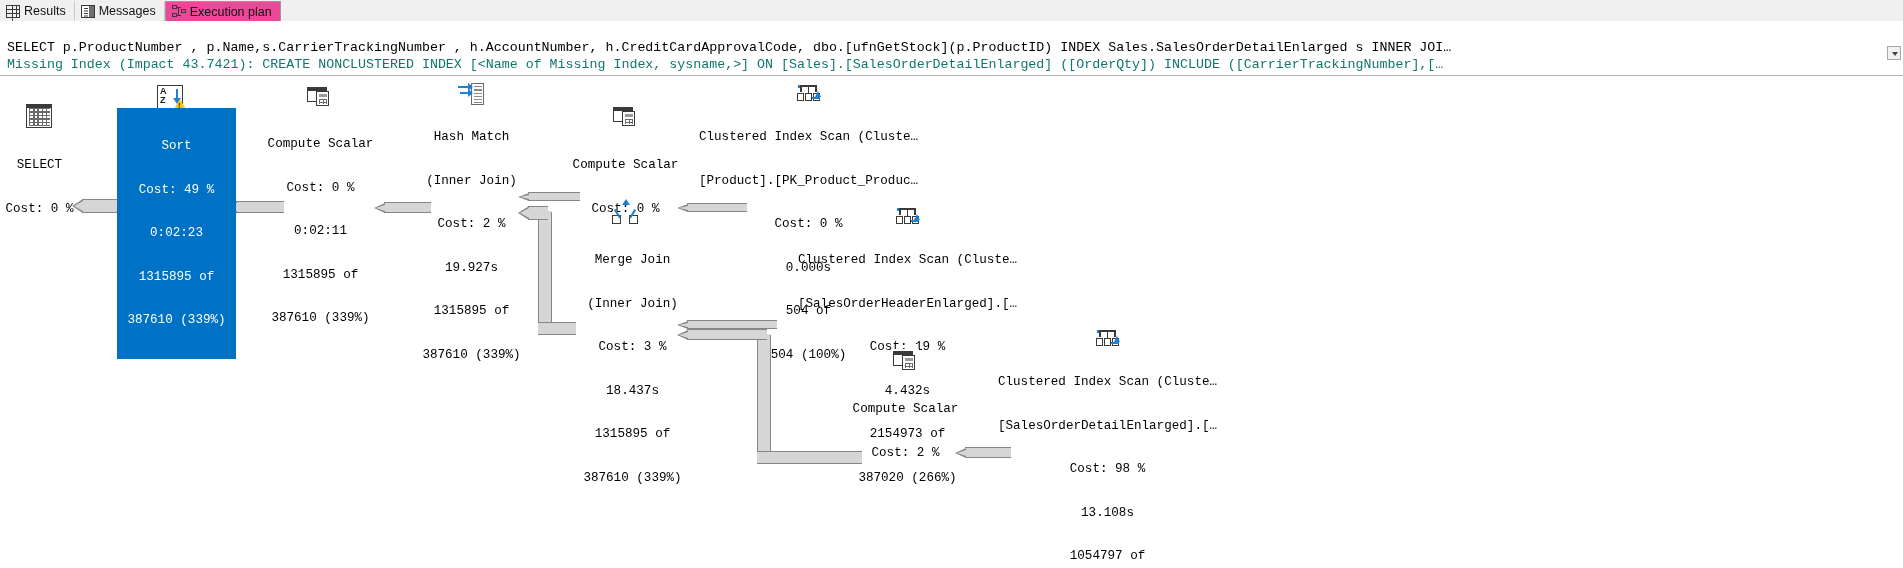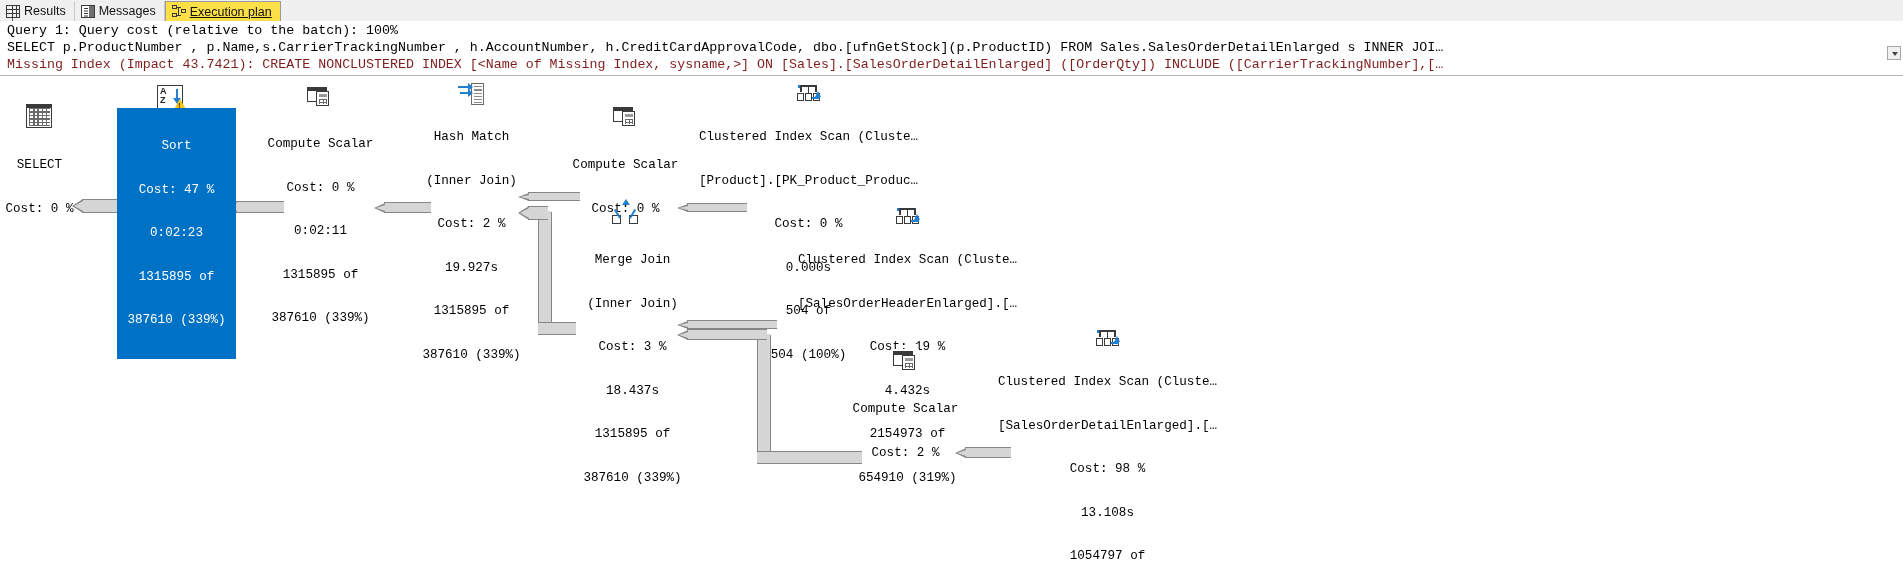--- a/index.html
+++ b/index.html
@@ -26,26 +26,25 @@
     padding:0 8px 0 6px;
     font-family:"Liberation Sans","DejaVu Sans",sans-serif;
     font-size:12.5px;
     color:#111;
     background:#f0f0f0;
     border-right:1px solid #c9c9c9;
     box-sizing:border-box;
     white-space:nowrap;
   }
   .tab.active{
-    background:#fde047;
+    background:#ec4899;
     border:1px solid #9a9a9a;
     border-bottom:1px solid #ffffff;
     margin-bottom:-1px;
     height:21px;
-    text-decoration:underline;
   }
   .tab-ico{display:inline-block;width:14px;height:13px;position:relative;flex:none;}
 
   
   .ico-grid{border:1.3px solid #3a3a3a;box-sizing:border-box;}
   .ico-grid::before{content:"";position:absolute;left:0;top:3.5px;width:100%;height:1.2px;background:#3a3a3a;}
   .ico-grid::after{content:"";position:absolute;left:4.5px;top:0;width:1.2px;height:100%;background:#3a3a3a;
      box-shadow:4px 0 0 0 #3a3a3a, 0 5px 0 -0.1px #3a3a3a;}
   .ico-grid i{position:absolute;left:0;top:7.5px;width:100%;height:1.2px;background:#3a3a3a;}
 
@@ -68,21 +67,21 @@
   
   .hdr{
     position:absolute;left:0;top:21px;width:1903px;height:55px;
     background:#ffffff;
     border-bottom:1px solid #b6b6b6;
     box-sizing:border-box;
   }
   .hline{position:absolute;left:7px;white-space:pre;font-size:13.3px;letter-spacing:0px;}
   .hl1{top:2px;color:#000;}
   .hl2{top:19px;color:#000;}
-  .hl3{top:36px;color:#7f1d1d;}
+  .hl3{top:36px;color:#0f766e;}
 
   
   .hdr-scroll{
     position:absolute;right:2px;top:25px;width:14px;height:14px;
     background:#f0f0f0;border:1px solid #a8a8a8;box-sizing:border-box;
   }
   .hdr-scroll::after{
     content:"";position:absolute;left:3.5px;top:5px;
     border-left:3px solid transparent;border-right:3px solid transparent;
     border-top:4px solid #444;
@@ -223,22 +222,21 @@
       <span class="l1"></span>
         <span class="l2"></span>
         <span class="l3"></span>
     </span>
     <span>Execution plan</span>
   </div>
 
 </div>
 
 <div class="hdr">
-  <div class="hline hl1">Query 1: Query cost (relative to the batch): 100%</div>
-  <div class="hline hl2">SELECT p.ProductNumber , p.Name,s.CarrierTrackingNumber , h.AccountNumber, h.CreditCardApprovalCode, dbo.[ufnGetStock](p.ProductID) FROM Sales.SalesOrderDetailEnlarged s INNER JOI…</div>
+  <div class="hline hl2">SELECT p.ProductNumber , p.Name,s.CarrierTrackingNumber , h.AccountNumber, h.CreditCardApprovalCode, dbo.[ufnGetStock](p.ProductID) INDEX Sales.SalesOrderDetailEnlarged s INNER JOI…</div>
   <div class="hline hl3">Missing Index (Impact 43.7421): CREATE NONCLUSTERED INDEX [&lt;Name of Missing Index, sysname,&gt;] ON [Sales].[SalesOrderDetailEnlarged] ([OrderQty]) INCLUDE ([CarrierTrackingNumber],[…</div>
   <div class="hdr-scroll"></div>
 </div>
 
 <div class="canvas">
 
   <div class="arrow" style="left:72px;top:122px;width:110px;height:14px;">
     <div class="shaft" style="width:100px;"></div>
     <div class="ahead" style="--half:7px;"></div>
   </div>
@@ -299,21 +297,21 @@
     <span class="lbl">Cost: 0 %</span>
   </div>
 
   <div class="nodeicon ic-sort" style="left:157px;top:8px;width:26px;height:24px;">
     <span class="az">A<br>Z</span>
       <span class="arw"></span>
     <span class="warn"></span>
   </div>
   <div class="node sel" style="left:117px;top:31px;width:107px;font-family:Liberation Mono, monospace;">
     <span class="lbl">Sort</span>
-    <span class="lbl">Cost: 47 %</span>
+    <span class="lbl">Cost: 49 %</span>
     <span class="lbl">0:02:23</span>
     <span class="lbl">1315895 of</span>
     <span class="lbl">387610 (339%)</span>
   </div>
 
   <div class="nodeicon ic-cs" style="left:307px;top:8px;width:26px;height:24px;">
     <span class="outer"></span>
       <span class="calc"></span>
   </div>
   <div class="node" style="left:252px;top:31px;width:137px;">
@@ -393,21 +391,21 @@
       <span class="bx bx3"></span>
     <span class="lft"></span>
       <span class="arr"></span>
   </div>
   <div class="node" style="left:789px;top:147px;width:237px;">
     <span class="lbl">Clustered Index Scan (Cluste…</span>
     <span class="lbl">[SalesOrderHeaderEnlarged].[…</span>
     <span class="lbl">Cost: 19 %</span>
     <span class="lbl">4.432s</span>
     <span class="lbl">2154973 of</span>
-    <span class="lbl">654910 (319%)</span>
+    <span class="lbl">387020 (266%)</span>
   </div>
 
   <div class="nodeicon ic-cs" style="left:893px;top:272px;width:26px;height:24px;">
     <span class="outer"></span>
       <span class="calc"></span>
   </div>
   <div class="node" style="left:837px;top:296px;width:137px;">
     <span class="lbl">Compute Scalar</span>
     <span class="lbl">Cost: 2 %</span>
   </div>

